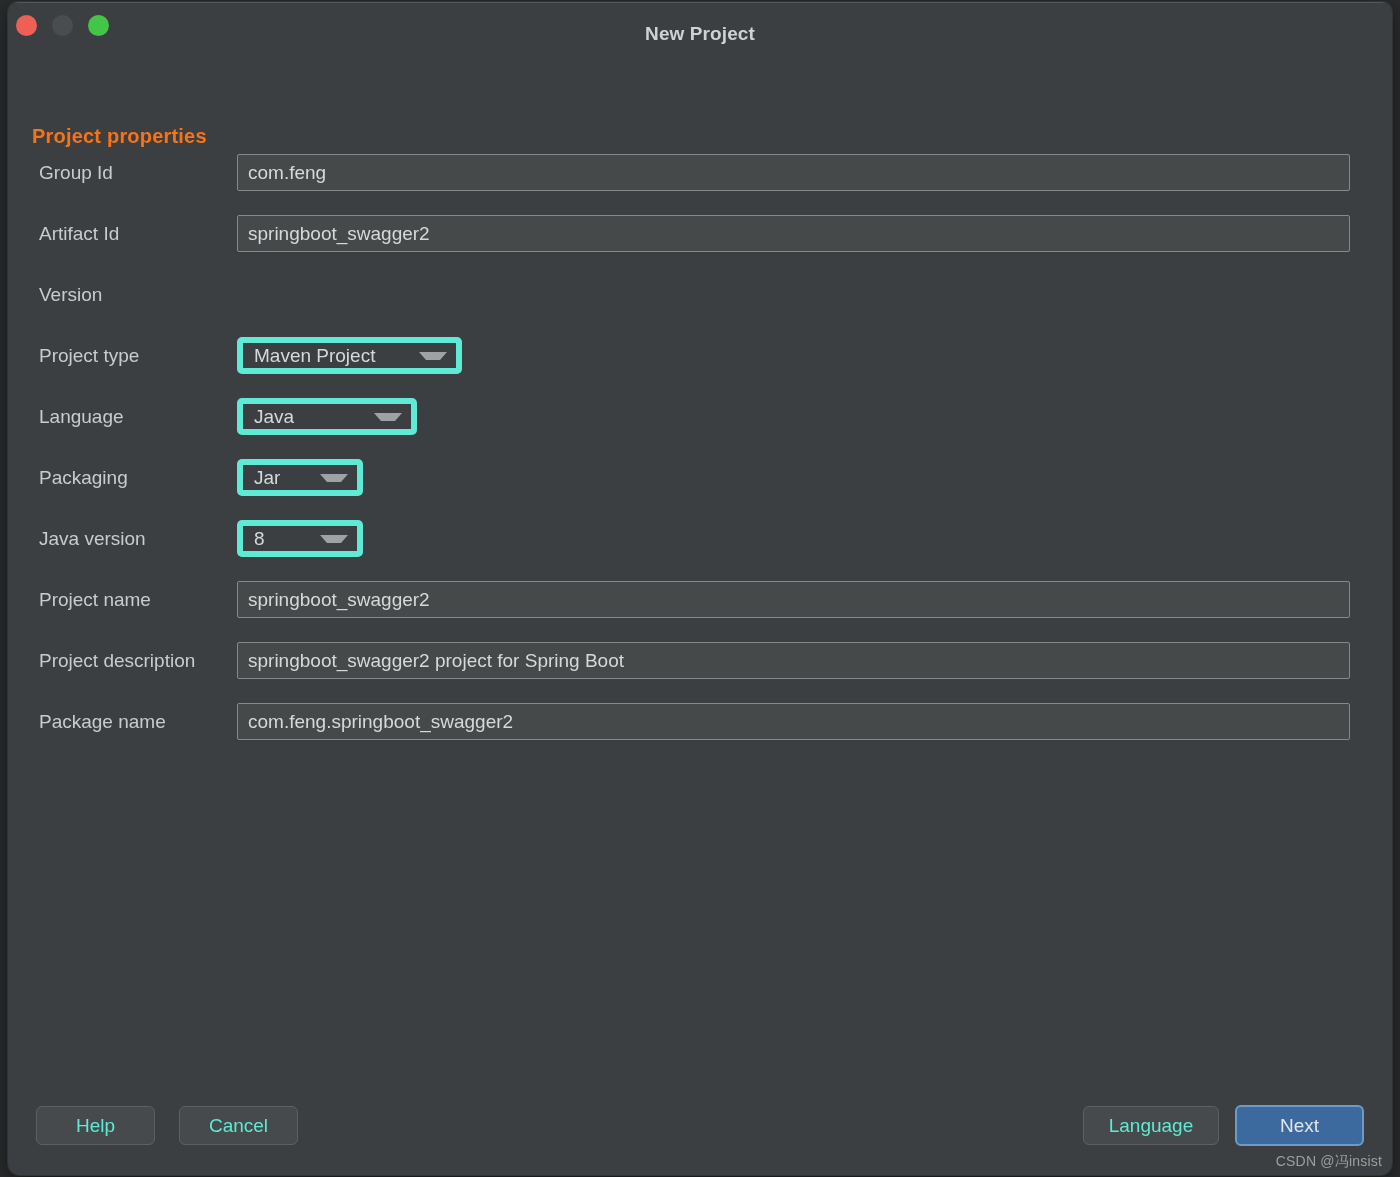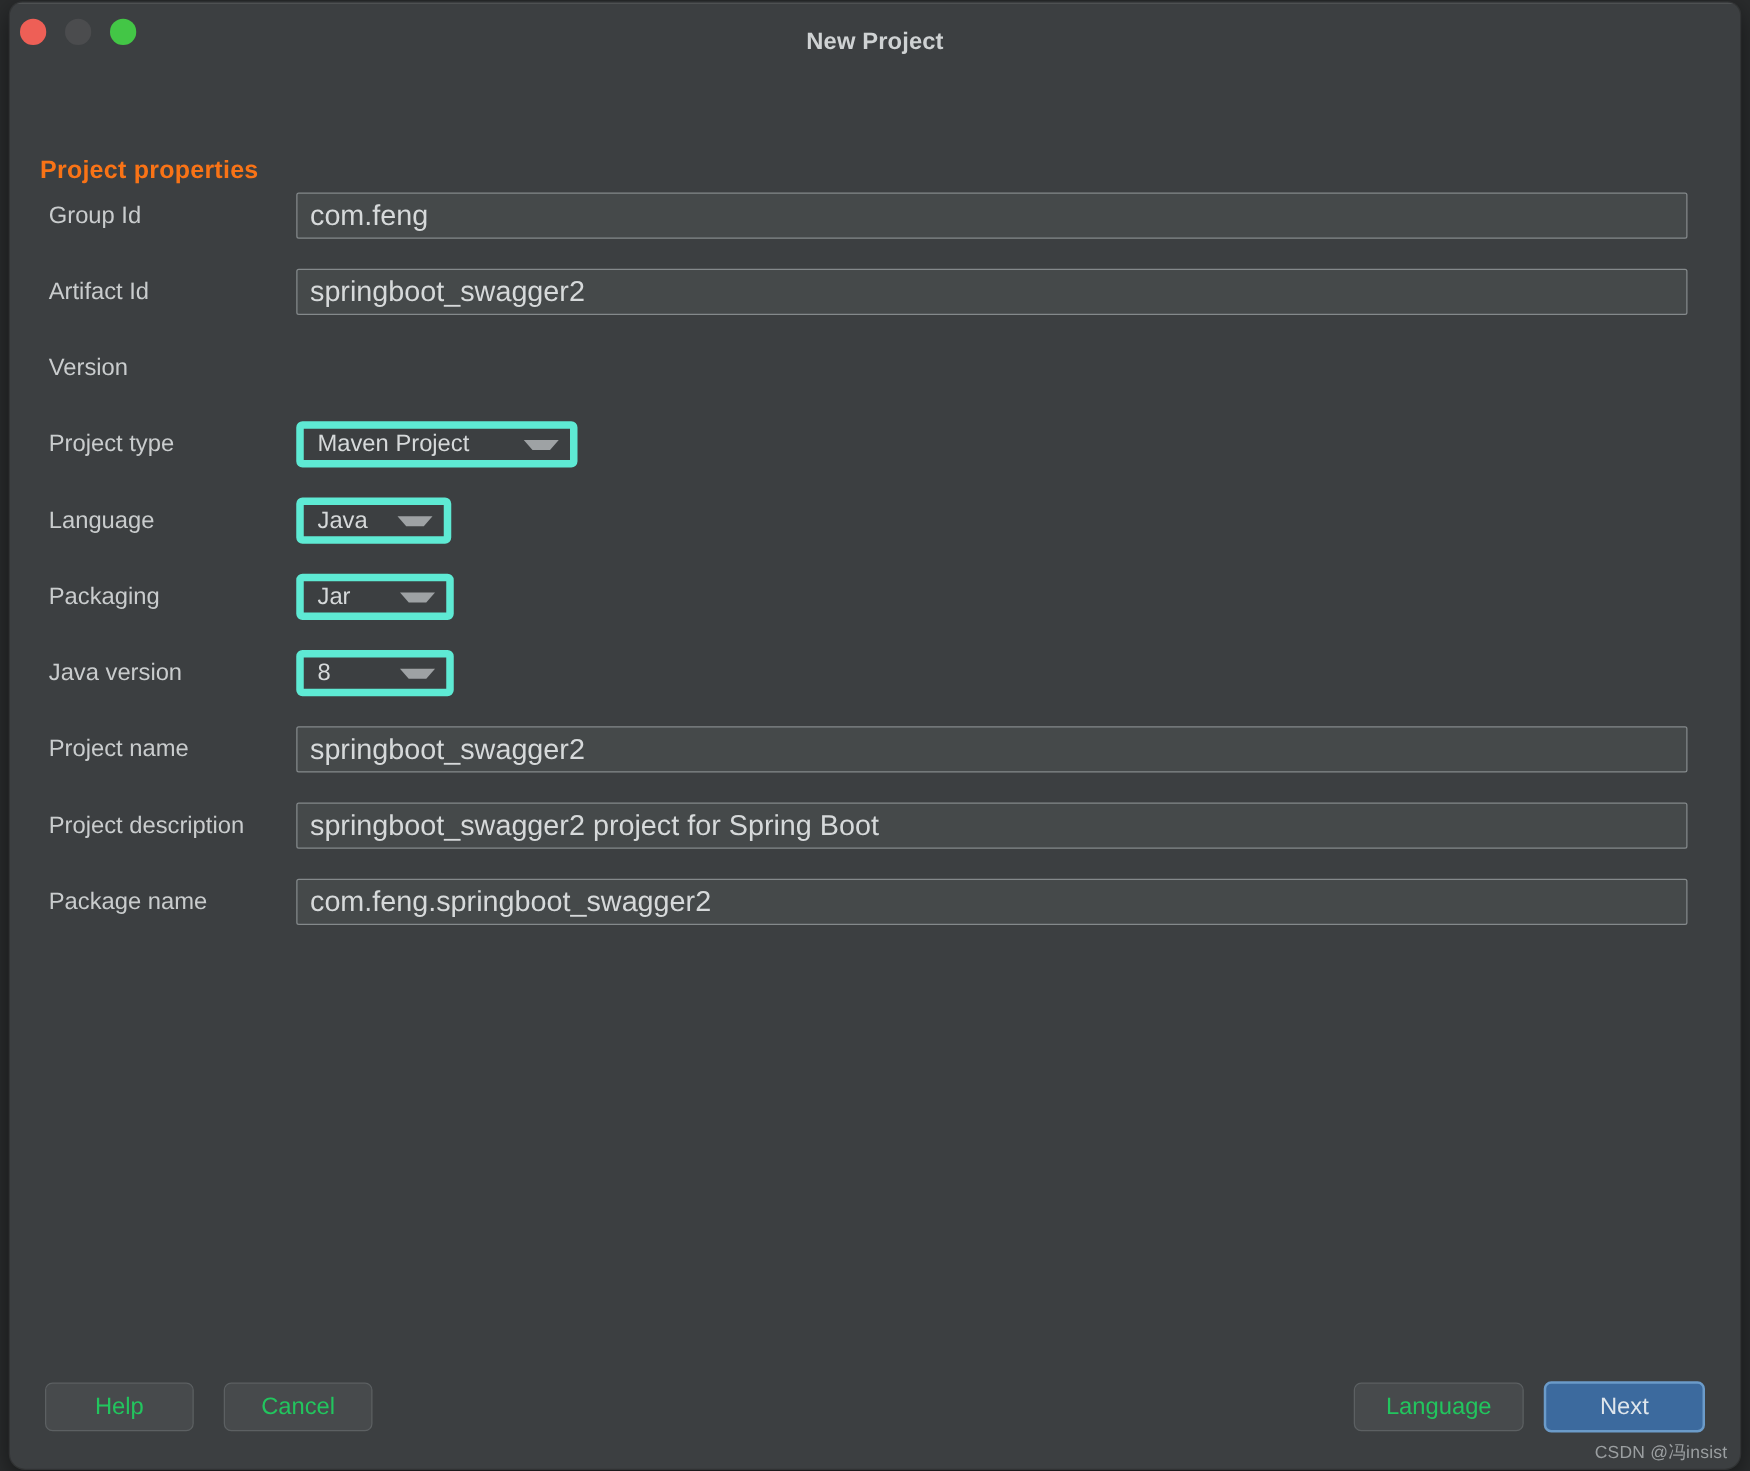--- a/index.html
+++ b/index.html
@@ -103,21 +103,21 @@
     white-space: nowrap;
   }
 
   .textfield {
     height: 37px;
     box-sizing: border-box;
     background: #45494a;
     border: 1px solid #84898b;
     border-radius: 2px;
     color: #d6d9da;
-    font-size: 23px;
+    font-size: 19px;
     font-family: "Liberation Sans", sans-serif;
     padding: 0 10px;
     display: flex;
     align-items: center;
     outline: none;
     width: 1113px;
   }
 
   .dropdown {
     height: 37px;
@@ -137,40 +137,40 @@
   .dropdown .caret {
     margin-left: auto;
     padding-left: 14px;
     display: inline-block;
     width: 0; height: 0;
     border-left: 7px solid transparent;
     border-right: 7px solid transparent;
     border-top: 8px solid #9ea2a4;
   }
   .dd-w-project { width: 225px; }
-  .dd-w-lang    { width: 124px; }
+  .dd-w-lang    { width: 180px; }
   .dd-w-pack    { width: 126px; }
   .dd-w-java    { width: 126px; }
 
   
   .footer {
     position: absolute;
     left: 0;
     bottom: 0;
     width: 100%;
     height: 96px;
   }
   .btn {
     position: absolute;
     height: 39px;
     box-sizing: border-box;
     border-radius: 6px;
     font-size: 19px;
     font-family: "Liberation Sans", sans-serif;
-    color: #22c55e;
+    color: #5eead4;
     background: #474a4c;
     border: 1px solid #5c6062;
     display: flex;
     align-items: center;
     justify-content: center;
     cursor: default;
   }
   .btn-help     { left: 28px;  bottom: 30px; width: 119px; }
   .btn-cancel   { left: 171px; bottom: 30px; width: 119px; }
   .btn-previous { right: 173px; bottom: 30px; width: 136px; }

